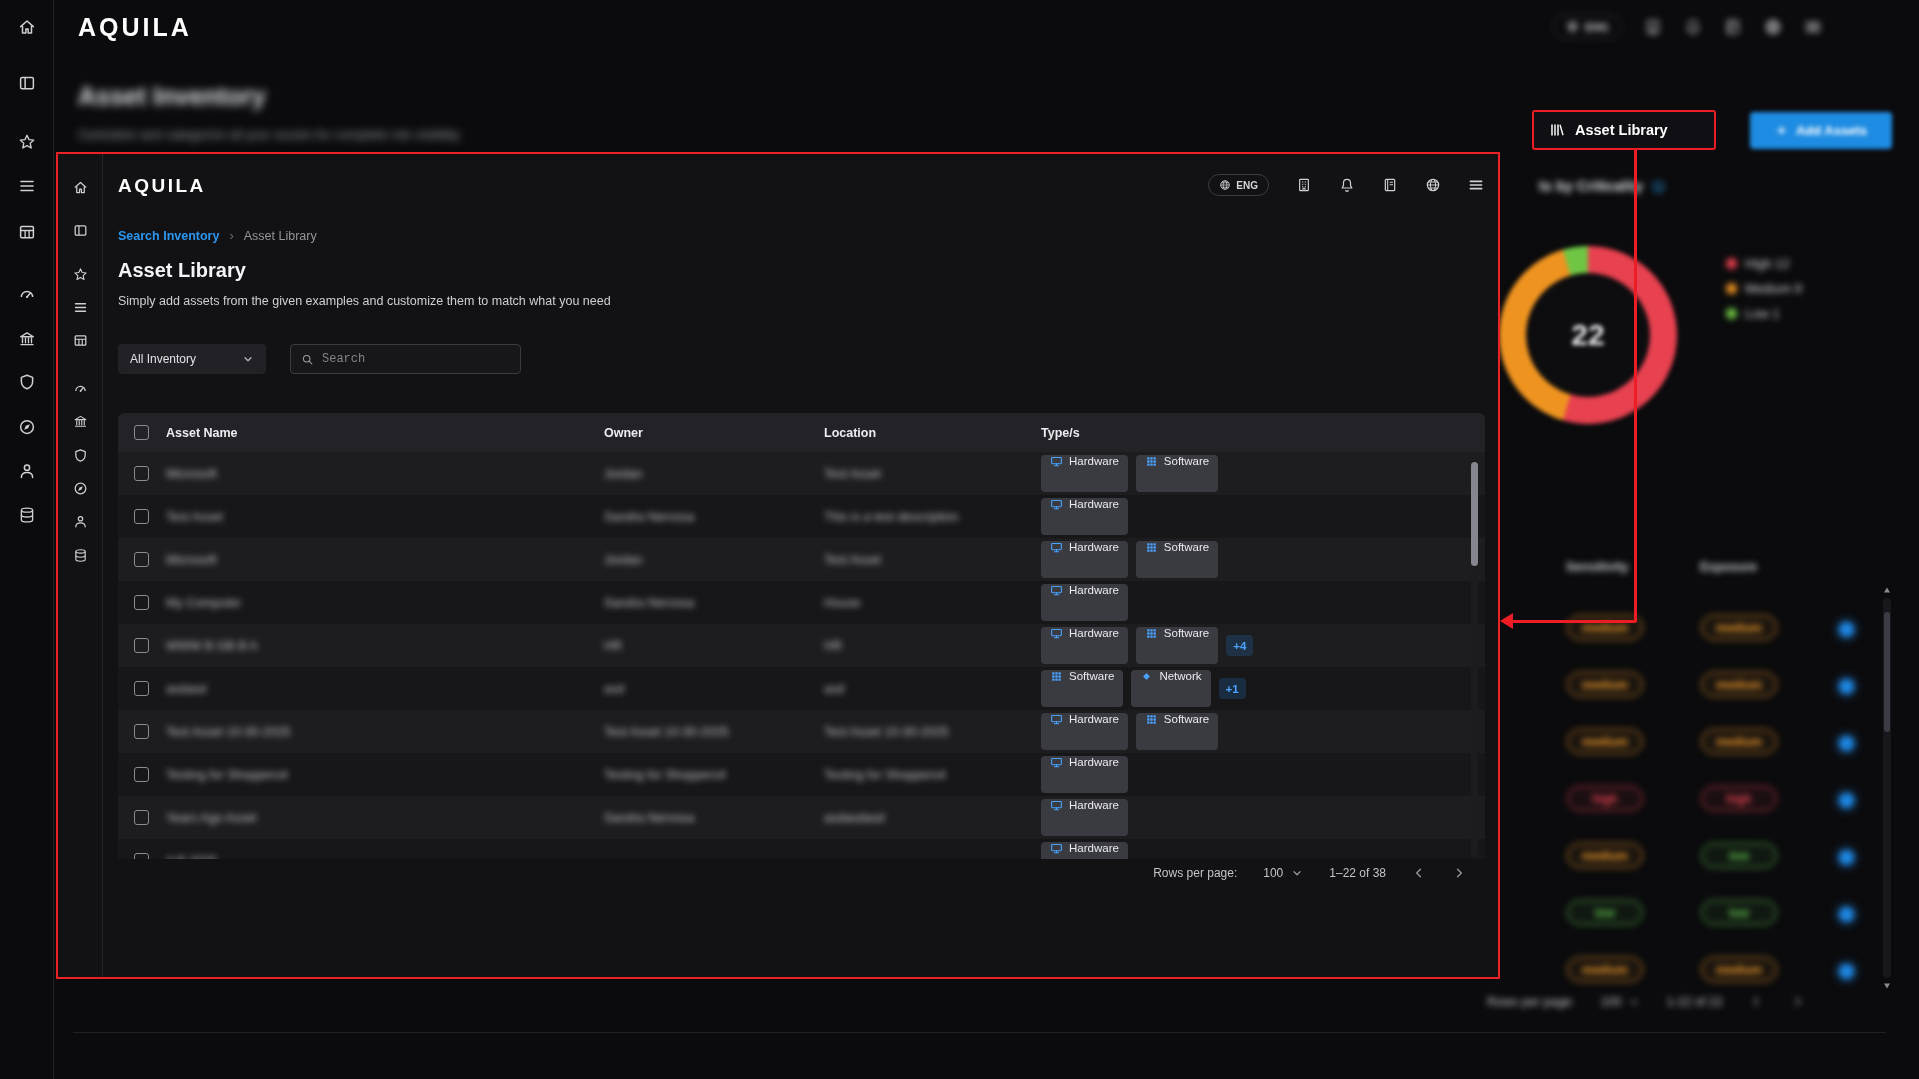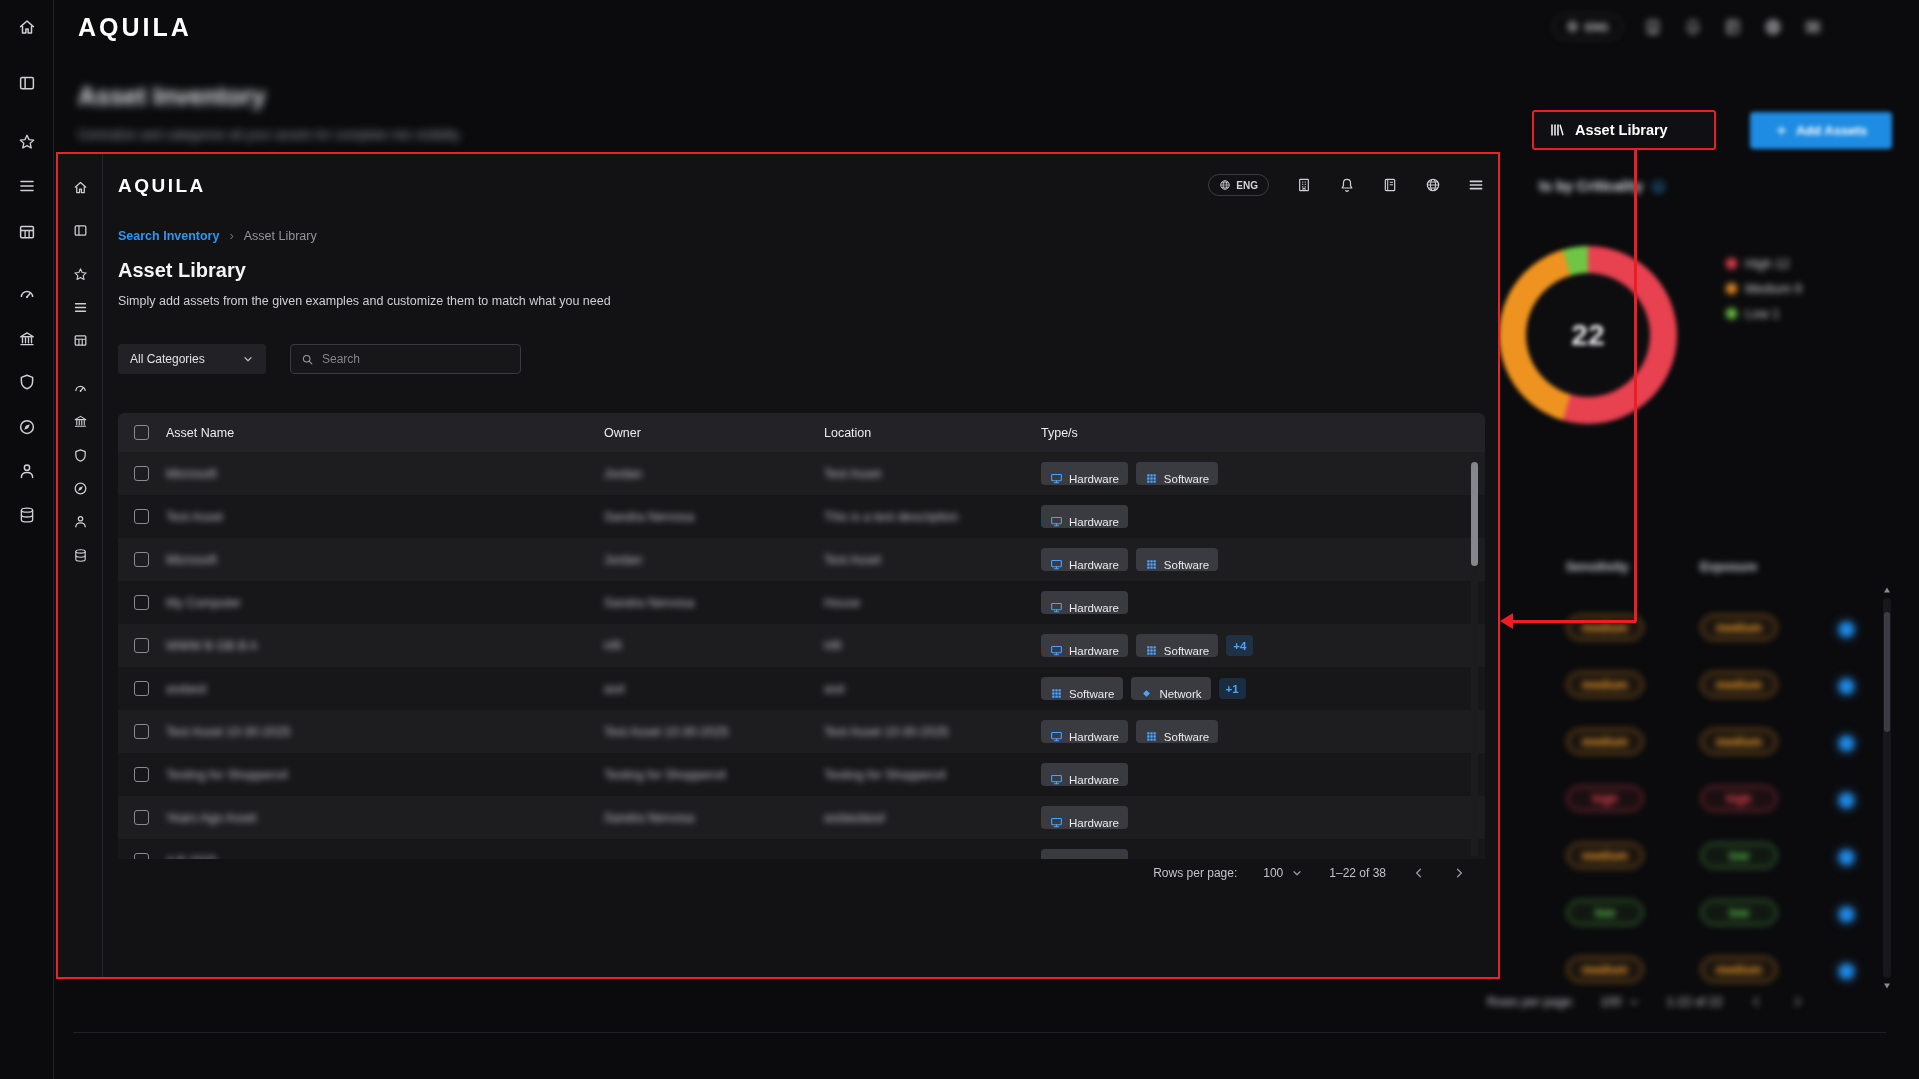--- a/index.html
+++ b/index.html
@@ -74,33 +74,33 @@
 .breadcrumb{position:absolute;left:60px;top:74px;display:flex;gap:10px;align-items:center;font-size:12.5px}
 .bc-parent{color:#2b97f0;font-weight:bold}
 .bc-sep{color:#6b6b72;font-size:13px}
 .bc-current{color:#94949a}
 .ov-title{position:absolute;left:60px;top:105px;font-size:20px;font-weight:bold;color:#f4f4f6}
 .ov-sub{position:absolute;left:60px;top:140px;font-size:12.5px;color:#cfcfd5}
 .filter-dd{position:absolute;left:60px;top:190px;width:148px;height:30px;background:#222226;border-radius:4px;display:flex;align-items:center;justify-content:space-between;padding:0 12px;font-size:12px;color:#e2e2e6}
 .filter-dd svg.icn{width:12px;height:12px;color:#b9b9c0}
 .search-box{position:absolute;left:232px;top:190px;width:231px;height:30px;border:1px solid #3a3a40;border-radius:4px;display:flex;align-items:center;gap:8px;padding:0 10px;background:#17171a}
 .search-box svg.icn{width:13px;height:13px;color:#9a9aa2}
-.search-box input{background:transparent;border:none;outline:none;color:#cfcfd4;font-size:12px;width:170px;font-family:Liberation Sans, sans-serif}
+.search-box input{background:transparent;border:none;outline:none;color:#cfcfd4;font-size:12px;width:170px;font-family:Liberation Mono, monospace}
 .search-box input::placeholder{color:#83838a}
 .asset-table{position:absolute;left:60px;top:259px;width:1367px;border-radius:6px 6px 0 0;overflow:hidden}
-.t-head{display:grid;grid-template-columns:48px 438px 220px 217px 1fr;height:39px;background:#232327;align-items:center;font-size:12.5px;font-weight:normal;color:#ececf0}
+.t-head{display:grid;grid-template-columns:48px 438px 220px 217px 1fr;height:39px;background:#232327;align-items:center;font-size:12.5px;font-weight:bold;color:#ececf0}
 .t-body{height:407px;overflow:hidden}
 .t-row{display:grid;grid-template-columns:48px 438px 220px 217px 1fr;height:43px;align-items:center;font-size:12.5px;color:#c0c0c6}
 .t-row:nth-child(odd){background:#1d1d20}
 .t-row:nth-child(even){background:#17171a}
 .t-head>div:first-child,.t-row>div:first-child{display:flex;align-items:center}
 .cb{width:15px;height:15px;border:1.6px solid #8a8a92;border-radius:3px;margin-left:16px;display:inline-block}
 .cell-blur{filter:blur(3px)}
 .chips{display:flex;gap:8px;align-items:center}
-.chip{display:inline-flex;align-items:flex-end;gap:6px;background:#3a3a41;border-radius:4px;height:23px;padding:0 9px;font-size:11.5px;color:#eaeaee}
+.chip{display:inline-flex;align-items:flex-start;gap:6px;background:#3a3a41;border-radius:4px;height:37px;padding:0 9px;font-size:11.5px;color:#eaeaee}
 .chip svg.icn{width:13px;height:13px;color:#4aa3ff}
 .chip-extra{display:inline-flex;align-items:center;height:21px;padding:0 7px;border-radius:4px;background:rgba(43,151,240,.18);color:#4aa3ff;font-size:11.5px;font-weight:bold}
 .ov-scroll{position:absolute;right:20px;top:303px;width:7px;height:400px;background:#1c1c1f;border-radius:4px}
 .ov-thumb{position:absolute;top:5px;left:0;width:7px;height:104px;background:#86868e;border-radius:4px}
 .ov-pag{position:absolute;right:32px;top:712px;display:flex;gap:26px;font-size:12px;color:#c3c3c9}
 .ov-pag .grp{display:flex;align-items:center;gap:8px}
 .ov-pag svg.icn{width:14px;height:14px;color:#9a9aa2}
 
 
 .anno-vline{position:absolute;left:1634px;top:150px;width:3px;height:472px;background:#ee1c25;z-index:6}
@@ -538,21 +538,21 @@
   <nav class="breadcrumb">
     <a class="bc-parent">Search Inventory</a>
     <span class="bc-sep">›</span>
     <span class="bc-current">Asset Library</span>
   </nav>
 
   <h1 class="ov-title">Asset Library</h1>
   <p class="ov-sub">Simply add assets from the given examples and customize them to match what you need</p>
 
   <button class="filter-dd">
-    <span>All Categories</span>
+    <span>All Inventory</span>
     <svg class="icn">
           <use href="#i-chevron-down"></use>
         </svg>
   </button>
   <div class="search-box">
     <svg class="icn">
           <use href="#i-search"></use>
         </svg>
     <input type="text" placeholder="Search" style="">
   </div>

